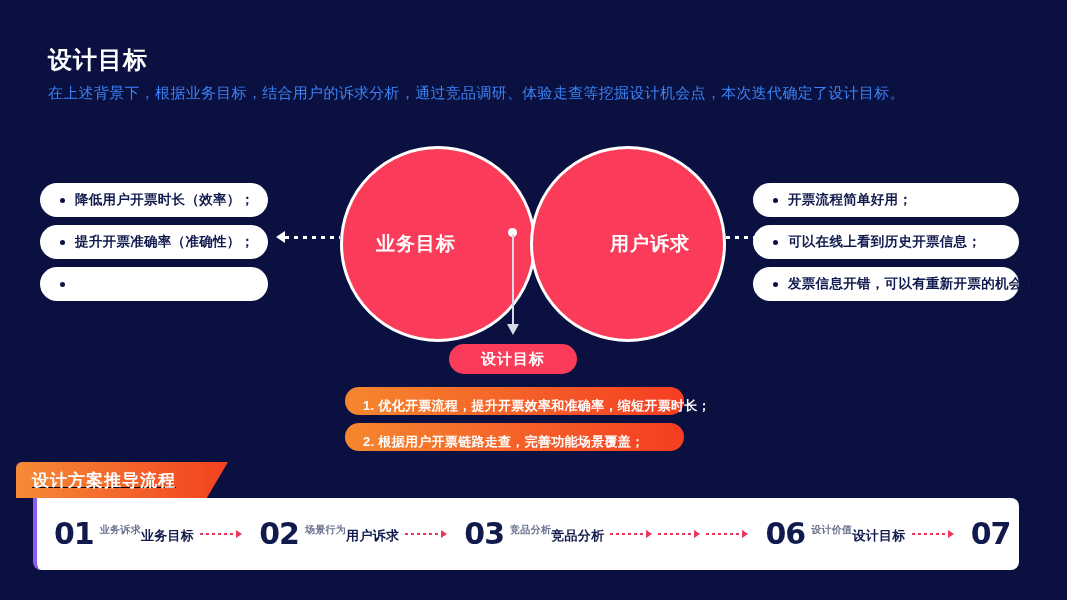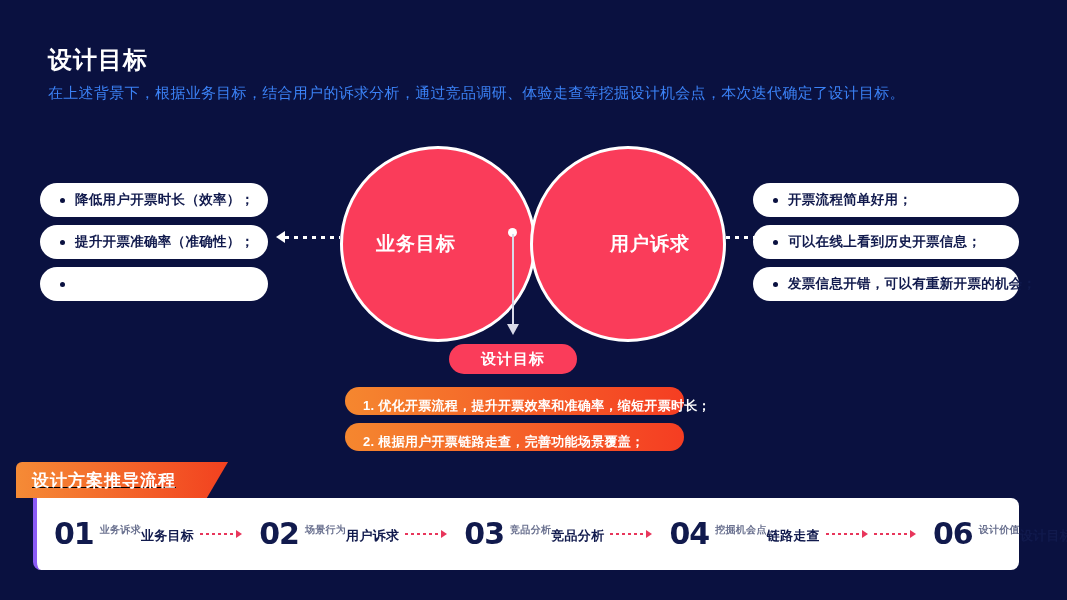--- a/index.html
+++ b/index.html
@@ -242,27 +242,20 @@
     <span class="step-text">
       <span class="step-top">竞品分析</span>
       <span class="step-bot">竞品分析</span>
     </span>
   </div>
   <div class="step-connector">
     <span class="conn-line"></span>
     <span class="conn-head"></span>
   </div>
 
-  <div class="step">
-    <span class="step-num">04</span>
-    <span class="step-text">
-      <span class="step-top">挖掘机会点</span>
-      <span class="step-bot">链路走查</span>
-    </span>
-  </div>
   <div class="step-connector">
     <span class="conn-line"></span>
     <span class="conn-head"></span>
   </div>
 
   <div class="step-connector">
     <span class="conn-line"></span>
     <span class="conn-head"></span>
   </div>
 

